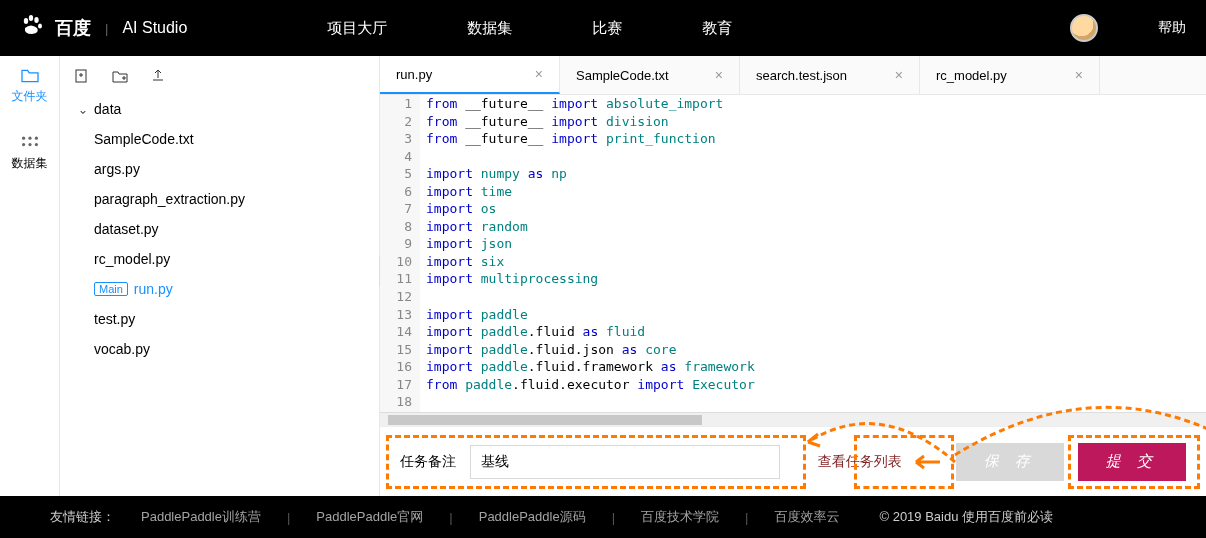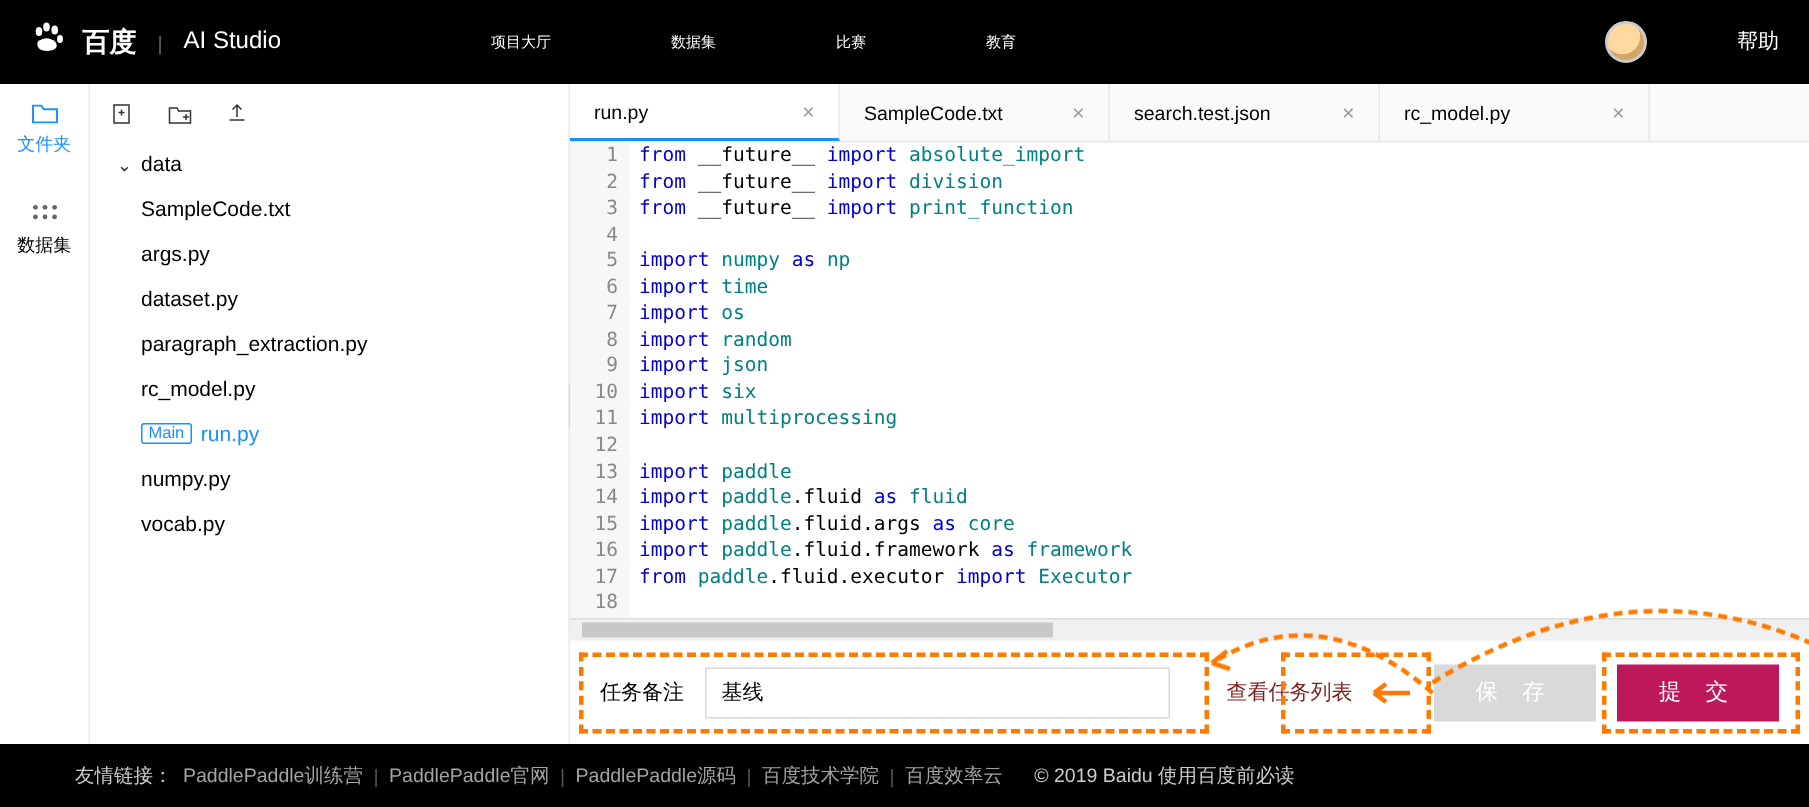--- a/index.html
+++ b/index.html
@@ -5,21 +5,21 @@
 * { margin: 0; padding: 0; box-sizing: border-box; }
 body { font-family: "Microsoft YaHei", Arial, sans-serif; font-size: 13px; background: #fff; }
 
 .header { background: #000; height: 56px; display: flex; align-items: center; padding: 0 20px; color: #fff; }
 .logo-area { display: flex; align-items: center; gap: 8px; }
 .logo-baidu { font-size: 18px; font-weight: bold; display: flex; align-items: center; gap: 11px; }
 .logo-paw { font-size: 22px; }
 .logo-divider { color: #666; margin: 0 6px; }
 .logo-studio { font-size: 16px; color: #fff; }
 .nav-menu { display: flex; gap: 80px; margin-left: 140px; }
-.nav-item { color: #fff; cursor: pointer; font-size: 10px; }
+.nav-item { color: #fff; cursor: pointer; font-size: 15px; }
 .header-right { margin-left: auto; display: flex; align-items: center; gap: 60px; }
 .avatar { width: 28px; height: 28px; border-radius: 50%; background: radial-gradient(circle at 40% 35%, #ffd9a0 55%, #d4a56a 56%); border: 2px solid #ccc; cursor: pointer; }
 .help-link { color: #fff; cursor: pointer; font-size: 14px; }
 
 .main { display: flex; height: 440px; }
 .left-rail { width: 60px; border-right: 1px solid #e8e8e8; padding-top: 12px; display: flex; flex-direction: column; align-items: center; gap: 30px; }
 .rail-item { display: flex; flex-direction: column; align-items: center; gap: 4px; cursor: pointer; }
 .rail-item.active { color: #1890ff; }
 .rail-label { font-size: 12px; }
 .rail-icon { width: 20px; height: 16px; }
@@ -49,31 +49,31 @@
 .kw-import { color: #0000cc; }
 .kw-as { color: #0000cc; }
 .mod { color: #008080; }
 .hscroll { height: 14px; background: #f0f0f0; border-top: 1px solid #ddd; display: flex; align-items: center; }
 .hscroll-thumb { width: 38%; height: 10px; background: #c8c8c8; margin-left: 1%; }
 
 .bottom-bar { height: 70px; display: flex; align-items: center; padding: 0 20px; gap: 14px; border-top: 1px solid #eee; position: relative; }
 .task-label { font-size: 14px; }
 .task-input { width: 310px; height: 34px; border: 1px solid #d9d9d9; padding: 0 10px; font-size: 14px; }
 .view-tasks { color: #7f1d1d; cursor: pointer; font-size: 14px; margin-left: auto; }
-.btn { height: 38px; padding: 0 28px; border: none; cursor: pointer; font-size: 15px; letter-spacing: 6px; }
+.btn { height: 38px; padding: 0 28px; border: none; cursor: pointer; font-size: 15px; letter-spacing: 6px; font-style: italic; }
 .btn-save { background: #d9d9d9; color: #fff; }
 .btn-submit { background: #be185d; color: #fff; }
 
 .highlight-box { position: absolute; border: 3px dashed #ff7a00; pointer-events: none; }
 .hl1 { left: 6px; top: 8px; width: 420px; height: 54px; }
 .hl2 { left: 474px; top: 8px; width: 100px; height: 54px; }
 .hl3 { right: 6px; top: 8px; width: 132px; height: 54px; }
 .arrow-svg { position: absolute; pointer-events: none; }
 
-.footer { background: #000; color: #ccc; height: 42px; display: flex; align-items: center; padding: 0 50px; font-size: 13px; gap: 7px; }
+.footer { background: #000; color: #ccc; height: 42px; display: flex; align-items: center; padding: 0 50px; font-size: 13px; gap: 26px; }
 .footer-link { color: #a3a3a3; cursor: pointer; }
 .footer-sep { color: #555; }
 </style>
 </head>
 <body>
 
 <div class="header">
   <div class="logo-area">
     <span class="logo-baidu">
       <span class="logo-paw">
@@ -140,28 +140,28 @@
       <svg class="file-tool-icon" viewBox="0 0 16 16">
           <path d="M8 2v8M5 5l3-3 3 3M3 12h10" fill="none" stroke="#333"></path>
         </svg>
     </div>
     <div class="file-list">
       <div class="file-row folder">
           <span>data</span>
         </div>
       <div class="file-row indent">SampleCode.txt</div>
       <div class="file-row indent">args.py</div>
+      <div class="file-row indent">paragraph_extraction.py</div>
       <div class="file-row indent">dataset.py</div>
-      <div class="file-row indent">paragraph_extraction.py</div>
       <div class="file-row indent">rc_model.py</div>
       <div class="file-row indent active">
         <span class="main-badge">Main</span>
         <span>run.py</span>
       </div>
-      <div class="file-row indent">numpy.py</div>
+      <div class="file-row indent">test.py</div>
       <div class="file-row indent">vocab.py</div>
     </div>
   </div>
 
   <div class="editor-area">
     <div class="collapse-handle">◀</div>
     <div class="tabs">
       <div class="tab active">
         <span>run.py</span>
         <span class="tab-close">×</span>
@@ -231,21 +231,21 @@
         <div class="code-line">
           <div class="gutter">13</div>
           <div class="code-content"><span class="kw-import">import</span><span> </span><span class="mod">paddle</span></div>
         </div>
         <div class="code-line">
           <div class="gutter">14</div>
           <div class="code-content"><span class="kw-import">import</span><span> </span><span class="mod">paddle</span><span>.fluid </span><span class="kw-as">as</span><span> </span><span class="mod">fluid</span></div>
         </div>
         <div class="code-line">
           <div class="gutter">15</div>
-          <div class="code-content"><span class="kw-import">import</span><span> </span><span class="mod">paddle</span><span>.fluid.args </span><span class="kw-as">as</span><span> </span><span class="mod">core</span></div>
+          <div class="code-content"><span class="kw-import">import</span><span> </span><span class="mod">paddle</span><span>.fluid.json </span><span class="kw-as">as</span><span> </span><span class="mod">core</span></div>
         </div>
         <div class="code-line">
           <div class="gutter">16</div>
           <div class="code-content"><span class="kw-import">import</span><span> </span><span class="mod">paddle</span><span>.fluid.framework </span><span class="kw-as">as</span><span> </span><span class="mod">framework</span></div>
         </div>
         <div class="code-line">
           <div class="gutter">17</div>
           <div class="code-content"><span class="kw-from">from</span><span> </span><span class="mod">paddle</span><span>.fluid.executor </span><span class="kw-import">import</span><span> </span><span class="mod">Executor</span></div>
         </div>
         <div class="code-line">

